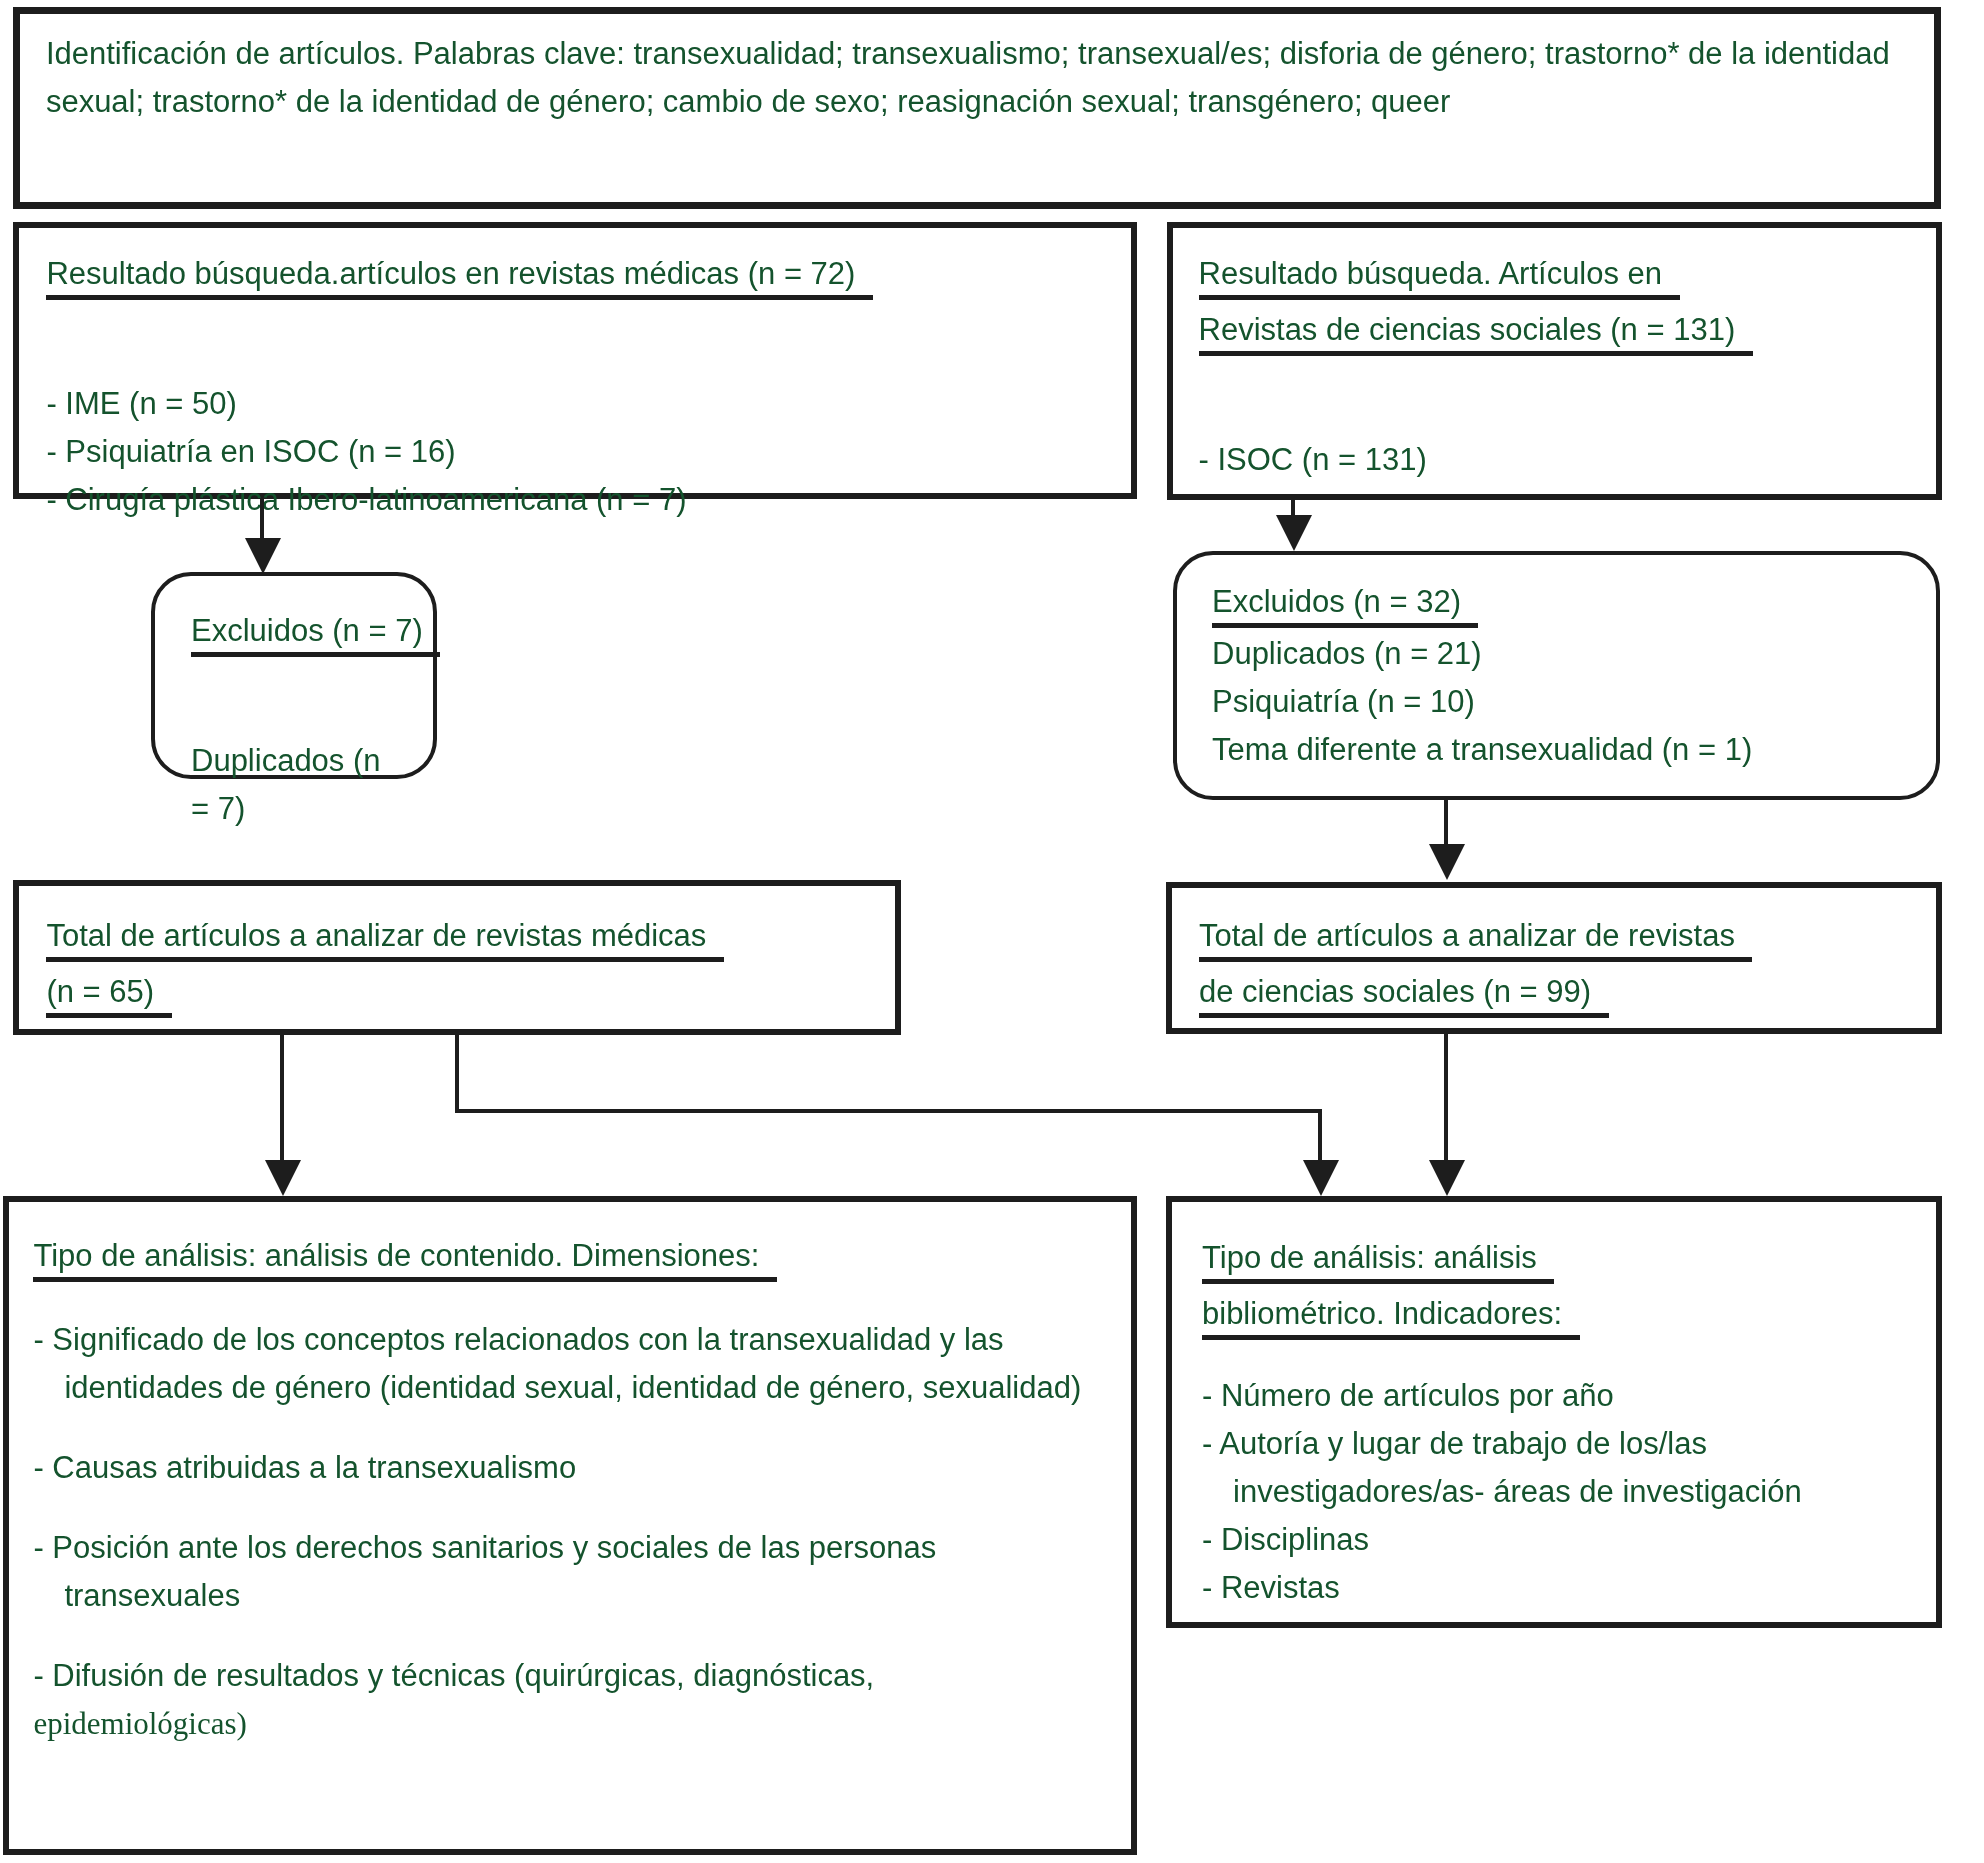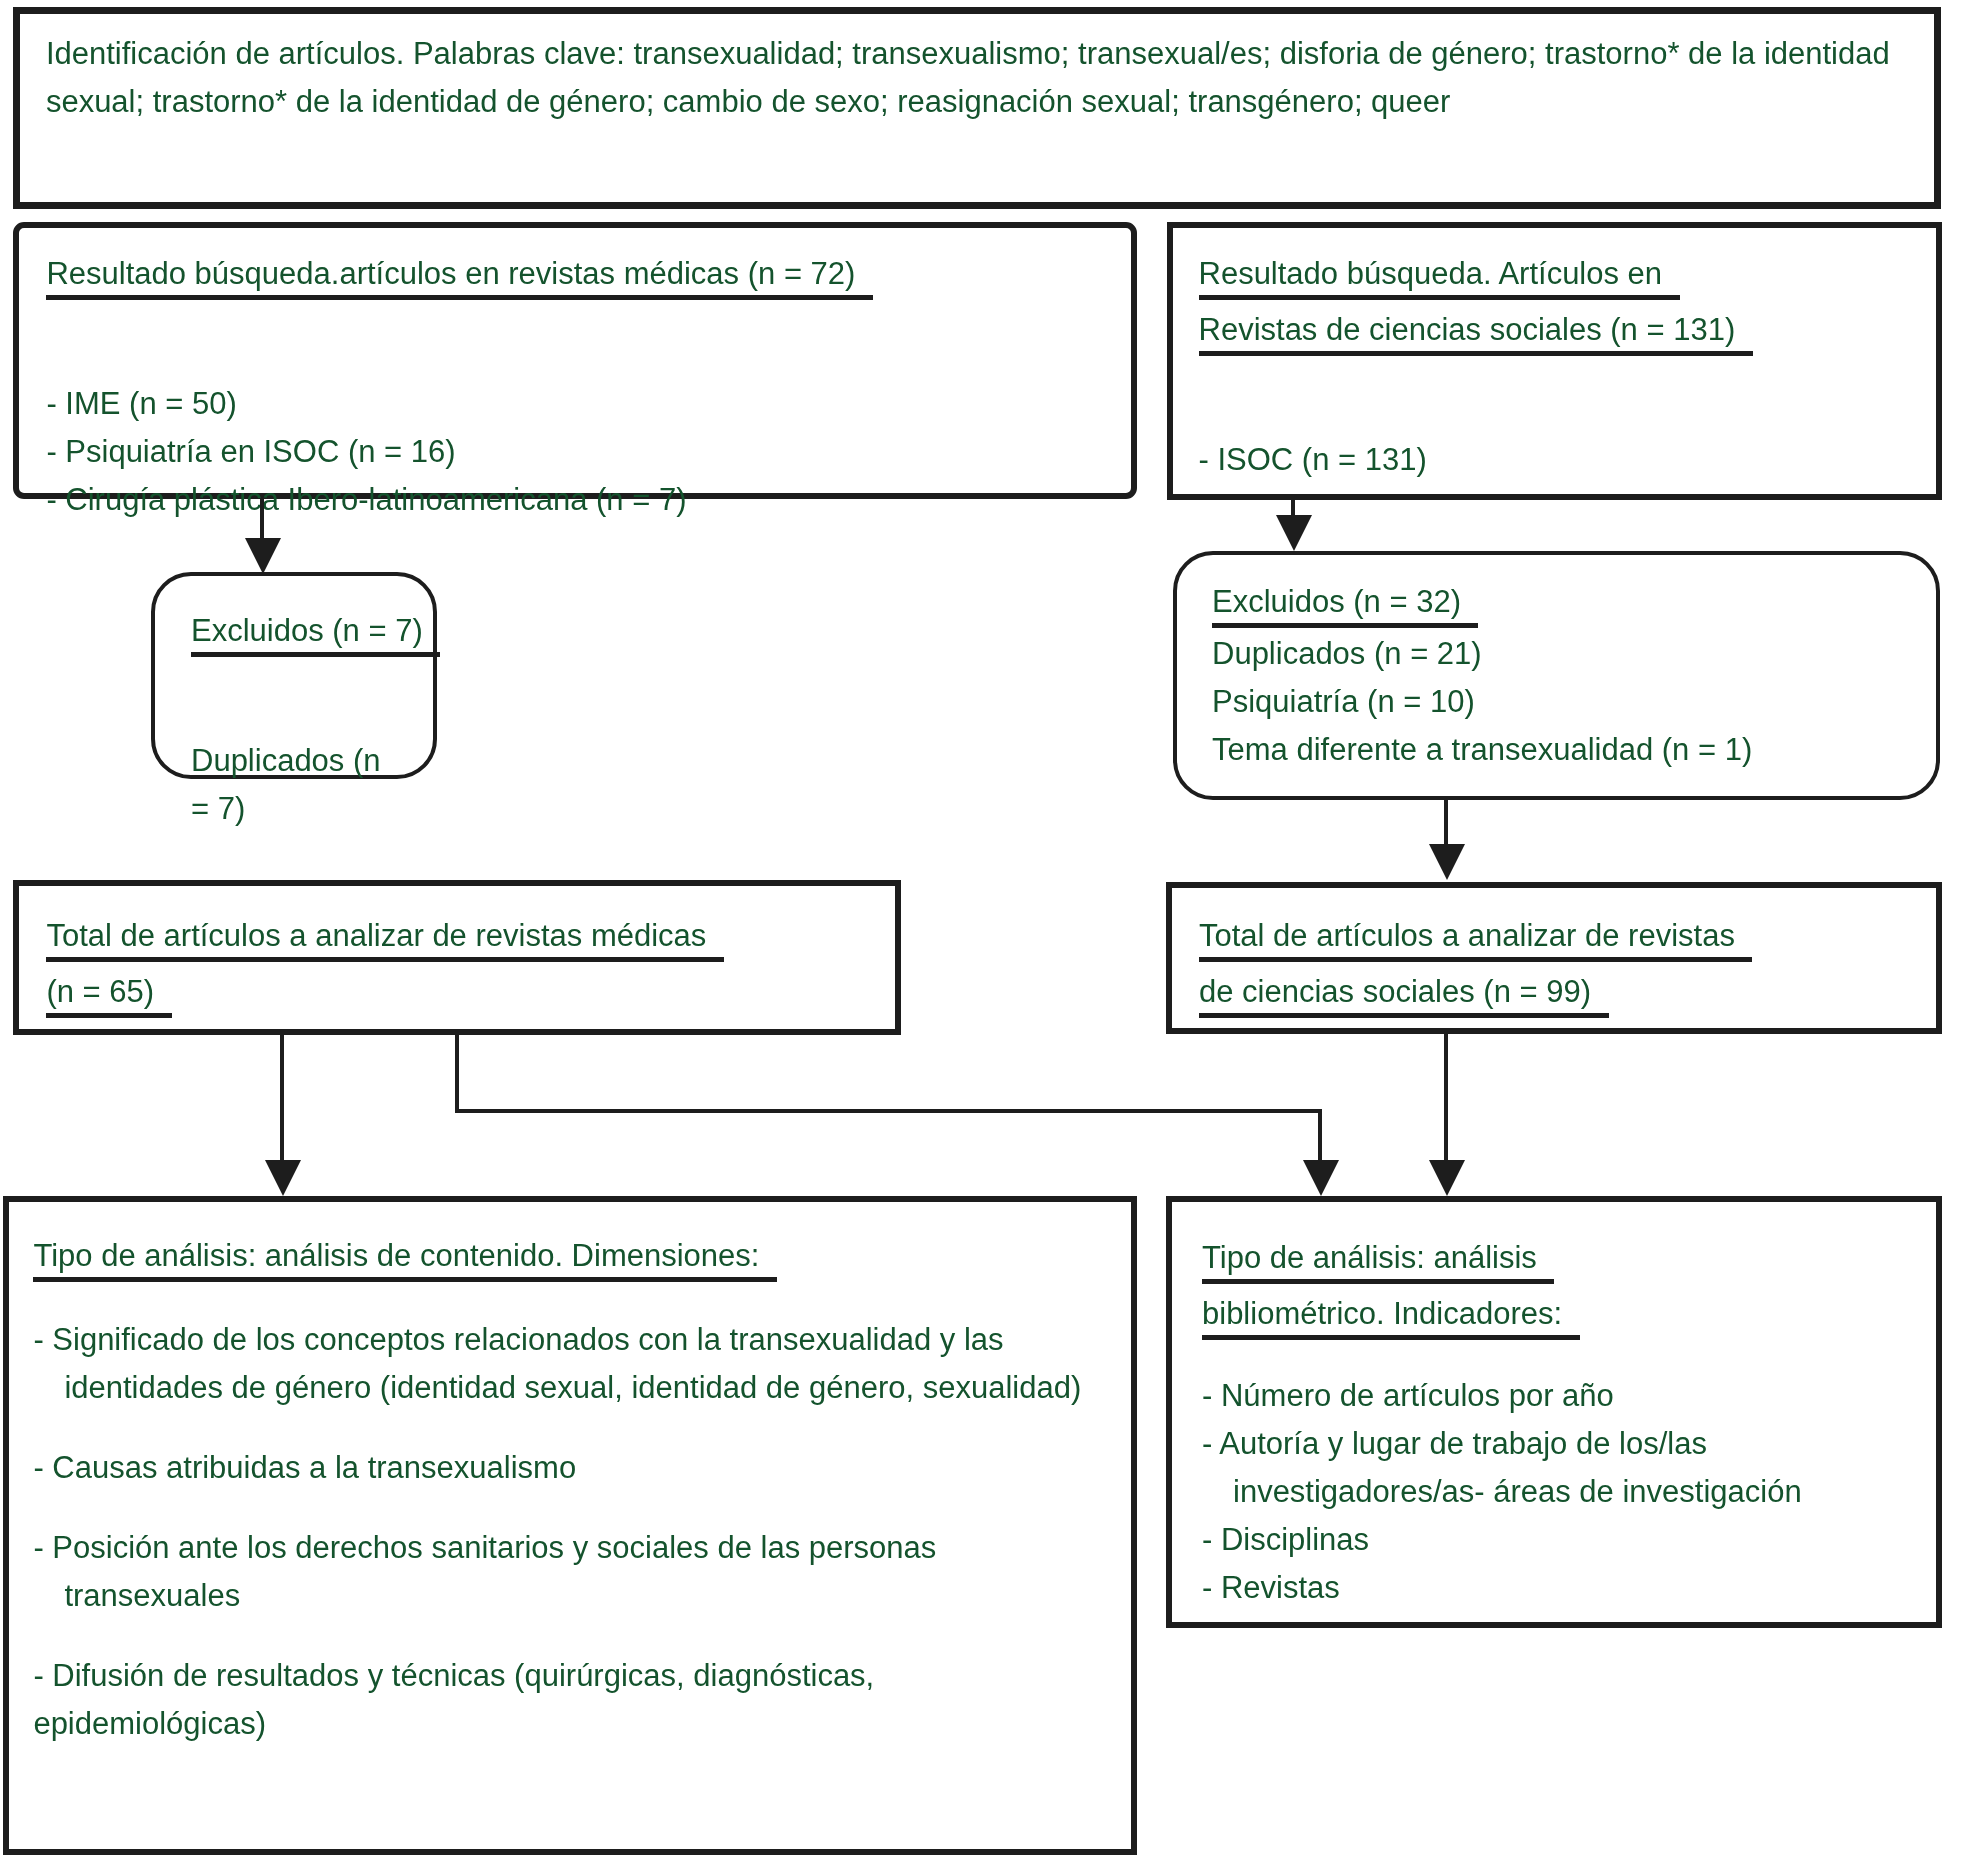--- a/index.html
+++ b/index.html
@@ -10,29 +10,29 @@
   }
   .box{position:absolute;box-sizing:border-box;border:6px solid #1d1d1d;background:#ffffff;}
   .box.thick{border-width:7.4px;}
   .box.rounded{border-width:4.7px;border-radius:40px;}
   .tline{line-height:56px;white-space:nowrap;}
   .u{border-bottom:5.4px solid #1d1d1d;padding-bottom:4px;padding-right:17.5px;}
   .items{margin-top:35px;}
   .item{line-height:48px;}
   .gap-items{margin-top:78px;}
   .li{padding-left:31px;text-indent:-31px;line-height:48px;margin-top:38px;}
-  .serif{font-family:Liberation Sans, sans-serif;display:block;}
+  .serif{font-family:Liberation Serif, serif;display:block;}
   .vline,.hline{position:absolute;background:#1d1d1d;}
   .vline{width:4px;}
   .hline{height:4px;}
   .head{position:absolute;width:0;height:0;border-left:18px solid transparent;
         border-right:18px solid transparent;border-top:36px solid #1d1d1d;}
   
   #identification{left:13.4px;top:6.7px;width:1928px;height:202px;padding:16px 25.5px;}
-  #medical-search{left:13.4px;top:222px;width:1124px;height:277px;padding:17.5px 27px;border-radius:11px;}
+  #medical-search{left:13.4px;top:222px;width:1124px;height:277px;padding:17.5px 27px;}
   #social-search{left:1167px;top:222px;width:775px;height:278px;padding:17.5px 25.5px;}
   #medical-excluded{left:130px;top:572px;width:286px;height:207px;padding:27px 36px;margin-left:21px;}
   #social-excluded{left:1173px;top:551px;width:767px;height:249px;padding:19px 35px;}
   #medical-total{left:13.4px;top:880px;width:888px;height:155px;padding:21.5px 27px;}
   #social-total{left:1166px;top:882px;width:776px;height:152px;padding:20px 27px;}
   #content-analysis{left:3.4px;top:1196px;width:1134px;height:659px;padding:25.5px 24px;}
   #biblio-analysis{left:1166px;top:1196px;width:776px;height:432px;padding:28px 30px;}
   #content-analysis .li{margin-top:32px;}
   #biblio-analysis .item{padding-left:31px;text-indent:-31px;}
   #biblio-analysis .items{margin-top:30px;}

